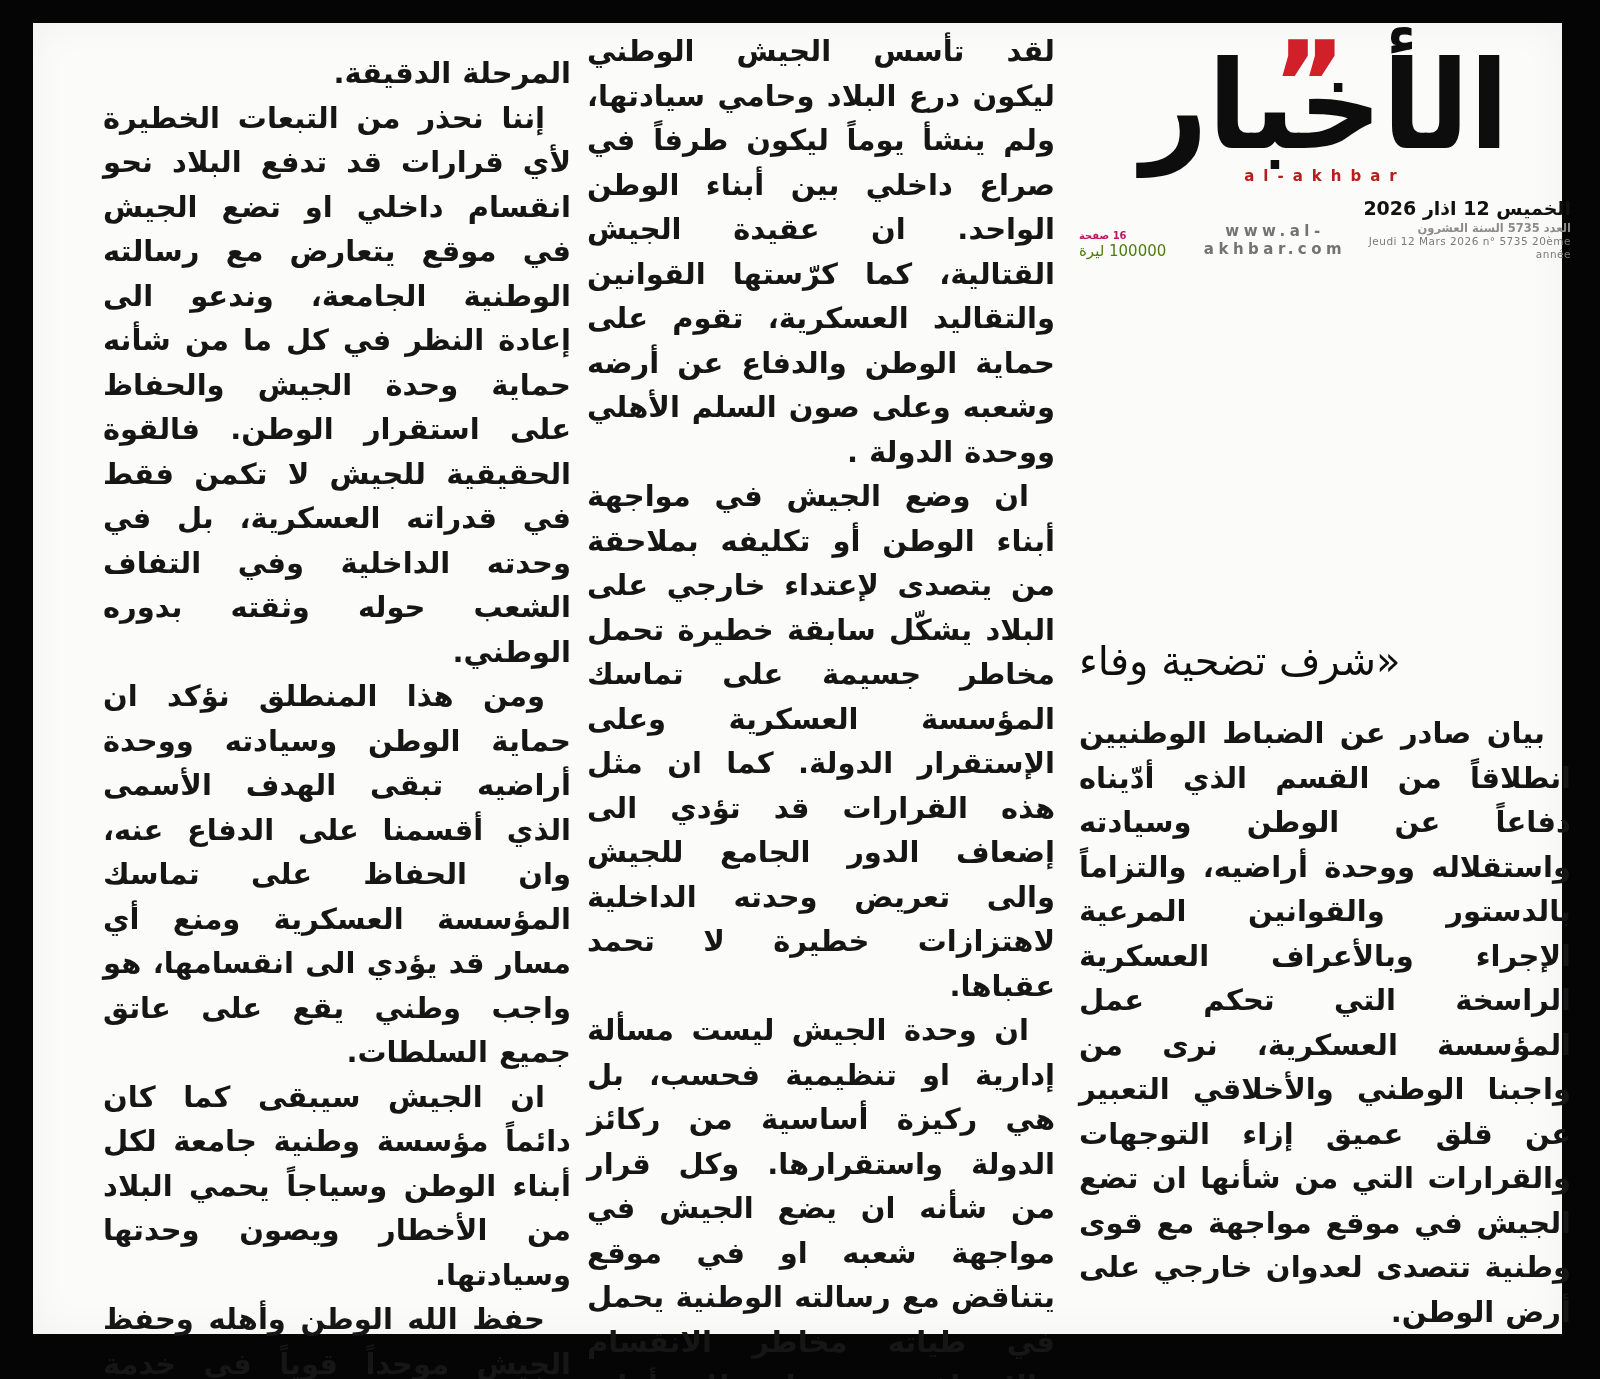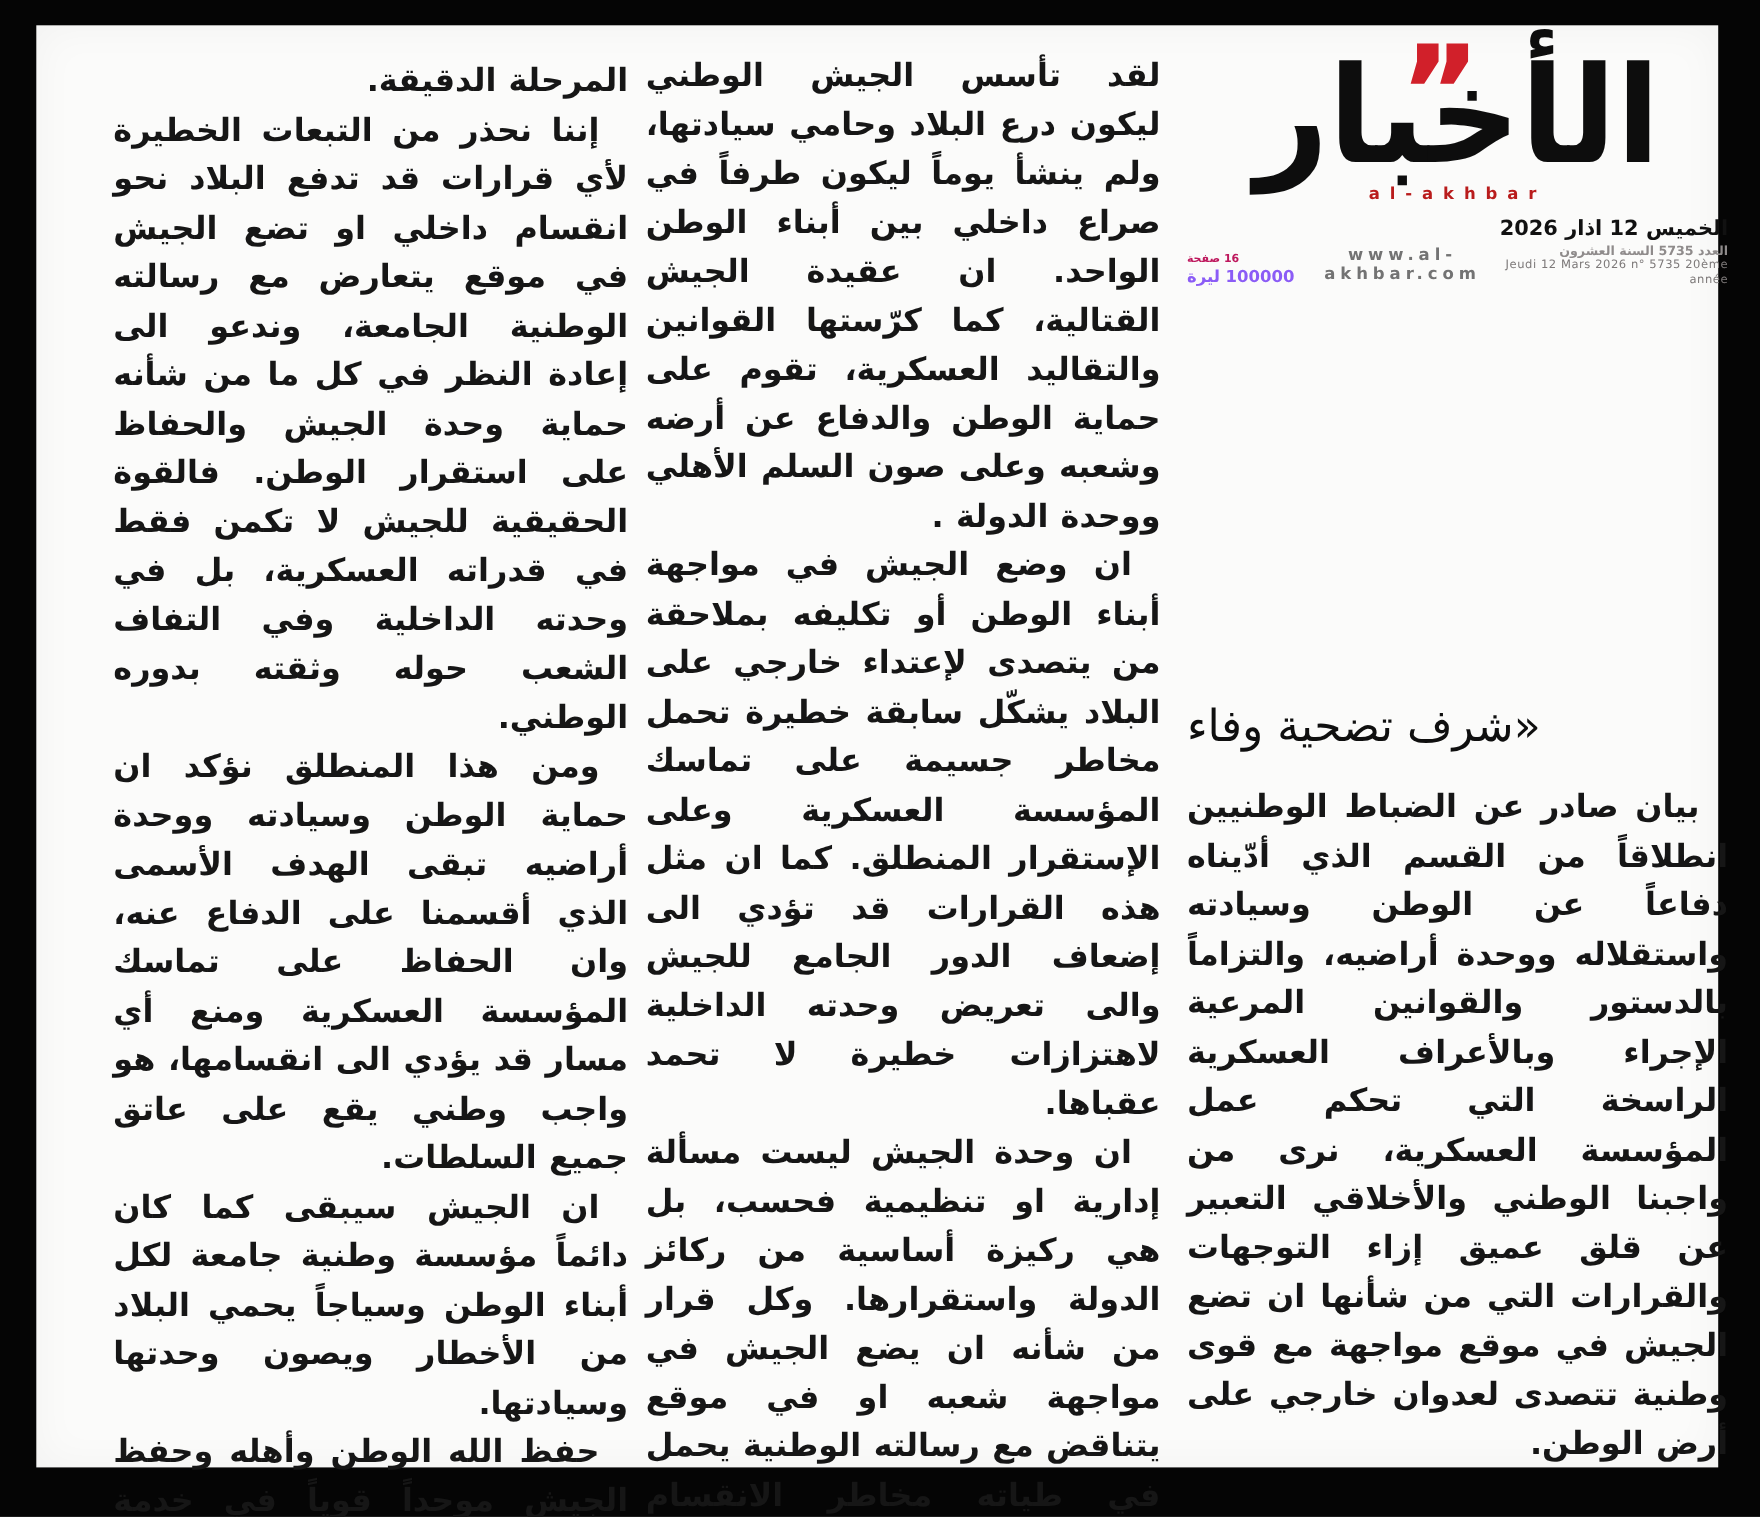--- a/index.html
+++ b/index.html
@@ -9,21 +9,21 @@
     font-family:"DejaVu Sans",sans-serif;
     overflow:hidden;
   }
   .page{
     position:absolute;left:33px;top:23px;width:1529px;height:1311px;
     background:#fbfbfa;
     box-shadow:inset 0 0 40px rgba(0,0,0,0.04);
   }
   .col{position:absolute;top:0;height:100%;box-sizing:border-box;margin-left:40px;}
   .col-left{left:30px;width:468px;padding-top:28px;}
-  .col-middle{left:514px;width:468px;padding-top:23px;}
+  .col-middle{left:514px;width:468px;padding-top:6px;}
   .col-right{left:1006px;width:492px;}
 
   .body-text p{
     margin:0;
     direction:rtl;
     text-align:justify;
     text-justify:inter-word;
     font-size:29px;
     line-height:44.5px;
     font-weight:700;
@@ -53,21 +53,21 @@
     text-align:center;
     font-size:15px;font-weight:bold;color:#b91c1c;
     letter-spacing:9px;margin-top:0px;
   }
   .info-row{
     display:flex;align-items:flex-end;
     margin-top:12px;
   }
   .price-block{width:120px;direction:rtl;text-align:left;line-height:1.3;}
   .pages-count{color:#be185d;font-size:10px;font-weight:bold;}
-  .price{color:#8b5cf6;font-size:15px;font-weight:bold;}
+  .price{color:#4d7c0f;font-size:15px;font-weight:normal;}
   .website{
     flex:1;text-align:center;
     font-size:15px;font-weight:bold;color:#737373;
     letter-spacing:4.5px;padding-bottom:3px;
   }
   .dates{width:220px;direction:rtl;text-align:right;line-height:1.25;}
   .date-ar{font-size:19px;font-weight:bold;color:#111;}
   .issue-ar{font-size:11.5px;font-weight:bold;color:#8f8b8b;}
   .date-fr{font-size:10.5px;color:#7d7979;direction:ltr;text-align:right;letter-spacing:0.5px;}
 
@@ -109,21 +109,21 @@
     <h1 class="headline">«شرف تضحية وفاء</h1>
 
     <div class="body-text right-body">
       <p class="indent">بيان صادر عن الضباط الوطنيين انطلاقاً من القسم الذي أدّيناه دفاعاً عن الوطن وسيادته واستقلاله ووحدة أراضيه، والتزاماً بالدستور والقوانين المرعية الإجراء وبالأعراف العسكرية الراسخة التي تحكم عمل المؤسسة العسكرية، نرى من واجبنا الوطني والأخلاقي التعبير عن قلق عميق إزاء التوجهات والقرارات التي من شأنها ان تضع الجيش في موقع مواجهة مع قوى وطنية تتصدى لعدوان خارجي على أرض الوطن.</p>
     </div>
   </section>
 
   <section class="col col-middle">
     <div class="body-text">
       <p>لقد تأسس الجيش الوطني ليكون درع البلاد وحامي سيادتها، ولم ينشأ يوماً ليكون طرفاً في صراع داخلي بين أبناء الوطن الواحد. ان عقيدة الجيش القتالية، كما كرّستها القوانين والتقاليد العسكرية، تقوم على حماية الوطن والدفاع عن أرضه وشعبه وعلى صون السلم الأهلي ووحدة الدولة .</p>
-      <p class="indent">ان وضع الجيش في مواجهة أبناء الوطن أو تكليفه بملاحقة من يتصدى لإعتداء خارجي على البلاد يشكّل سابقة خطيرة تحمل مخاطر جسيمة على تماسك المؤسسة العسكرية وعلى الإستقرار المنطلق. كما ان مثل هذه القرارات قد تؤدي الى إضعاف الدور الجامع للجيش والى تعريض وحدته الداخلية لاهتزازات خطيرة لا تحمد عقباها.</p>
+      <p class="indent">ان وضع الجيش في مواجهة أبناء الوطن أو تكليفه بملاحقة من يتصدى لإعتداء خارجي على البلاد يشكّل سابقة خطيرة تحمل مخاطر جسيمة على تماسك المؤسسة العسكرية وعلى الإستقرار الدولة. كما ان مثل هذه القرارات قد تؤدي الى إضعاف الدور الجامع للجيش والى تعريض وحدته الداخلية لاهتزازات خطيرة لا تحمد عقباها.</p>
       <p class="indent">ان وحدة الجيش ليست مسألة إدارية او تنظيمية فحسب، بل هي ركيزة أساسية من ركائز الدولة واستقرارها. وكل قرار من شأنه ان يضع الجيش في مواجهة شعبه او في موقع يتناقض مع رسالته الوطنية يحمل في طياته مخاطر الانقسام والإضعاف، وهو ما يتطلب أعلى درجات الحكمة والمسؤولية في التعاطي مع هذه</p>
     </div>
   </section>
 
   <section class="col col-left">
     <div class="body-text">
       <p>المرحلة الدقيقة.</p>
       <p class="indent">إننا نحذر من التبعات الخطيرة لأي قرارات قد تدفع البلاد نحو انقسام داخلي او تضع الجيش في موقع يتعارض مع رسالته الوطنية الجامعة، وندعو الى إعادة النظر في كل ما من شأنه حماية وحدة الجيش والحفاظ على استقرار الوطن. فالقوة الحقيقية للجيش لا تكمن فقط في قدراته العسكرية، بل في وحدته الداخلية وفي التفاف الشعب حوله وثقته بدوره الوطني.</p>
       <p class="indent">ومن هذا المنطلق نؤكد ان حماية الوطن وسيادته ووحدة أراضيه تبقى الهدف الأسمى الذي أقسمنا على الدفاع عنه، وان الحفاظ على تماسك المؤسسة العسكرية ومنع أي مسار قد يؤدي الى انقسامها، هو واجب وطني يقع على عاتق جميع السلطات.</p>
       <p class="indent">ان الجيش سيبقى كما كان دائماً مؤسسة وطنية جامعة لكل أبناء الوطن وسياجاً يحمي البلاد من الأخطار ويصون وحدتها وسيادتها.</p>

